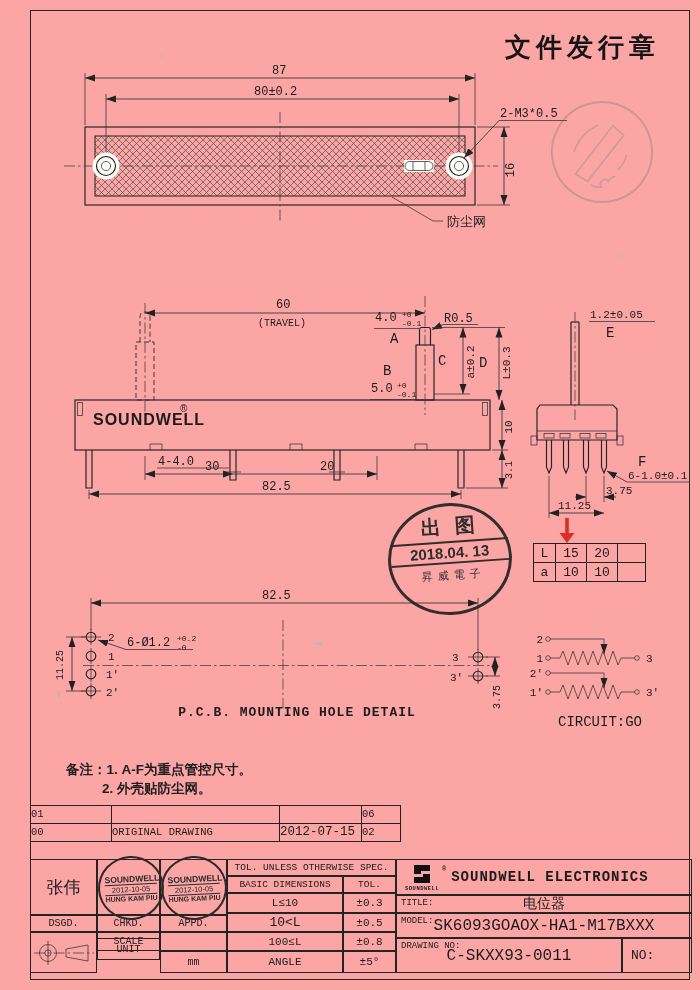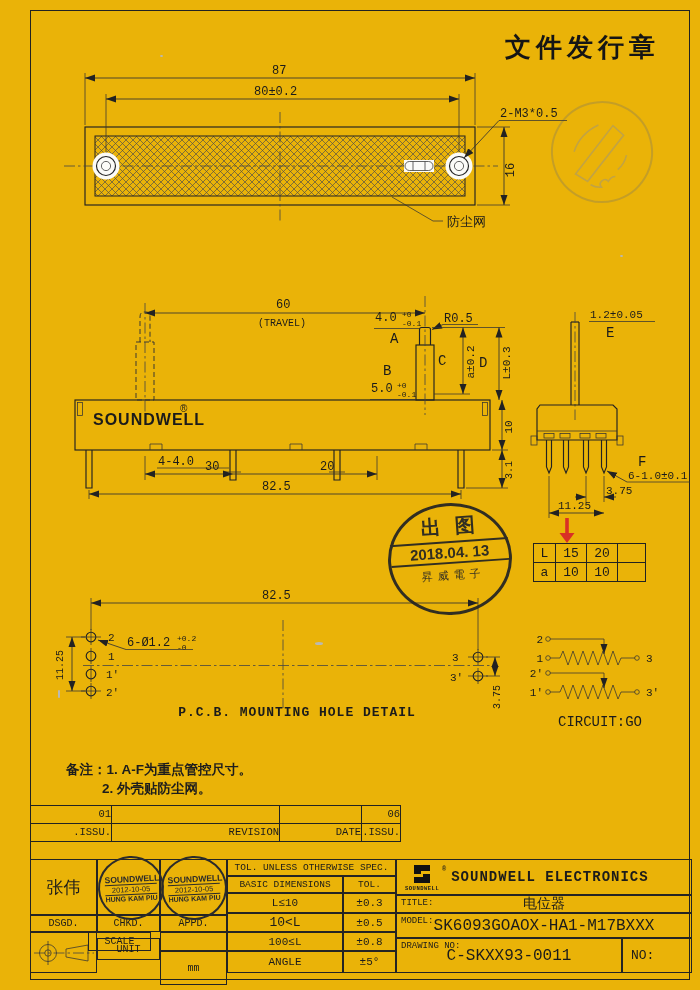--- a/index.html
+++ b/index.html
@@ -1,16 +1,16 @@
 <!DOCTYPE html>
 <html><head>
 <meta charset="utf-8">
 <style>
   html,body{margin:0;padding:0;background:#e8e8e4;}
-  .sheet{position:relative;width:700px;height:990px;background:#eab308;overflow:hidden;
+  .sheet{position:relative;width:700px;height:990px;background:#fca5a5;overflow:hidden;
          font-family:"Liberation Sans",sans-serif;color:#1b1b1b;}
   .abs{position:absolute;}
   .frame{left:30px;top:10px;width:660px;height:970px;border:1.6px solid #222;box-sizing:border-box;}
   .doc-stamp{left:505px;top:30px;font-size:26px;font-weight:bold;letter-spacing:5px;color:#151515;
              font-family:"Liberation Serif",serif;}
   svg text{font-family:"Liberation Mono",monospace;fill:#1b1b1b;}
   svg .cjk{font-family:"Liberation Sans",sans-serif;}
   .ln{stroke:#222;stroke-width:1.15;fill:none;}
   .thin{stroke:#333;stroke-width:.75;fill:none;}
   .dim{stroke:#333;stroke-width:.85;fill:none;}
@@ -35,21 +35,21 @@
   .vtable td{border:1.2px solid #222;font-family:"Liberation Mono",monospace;font-size:13px;
     text-align:center;padding:0;height:18px;}
   .vtable td:nth-child(1){width:21px}.vtable td:nth-child(2),.vtable td:nth-child(3){width:30px}
   .vtable td:nth-child(4){width:27px}
   
   .notes{left:66px;top:760px;font-size:13.5px;font-weight:600;color:#1d1d1d;line-height:19px;}
   .notes .ind{padding-left:36px;}
   
   .rev{left:30px;top:805px;border-collapse:collapse;table-layout:fixed;}
   .rev td{border:1.2px solid #222;font-family:"Liberation Mono",monospace;font-size:10.5px;
-    text-align:right;height:16.8px;padding:0;overflow:hidden;}
+    text-align:left;height:16.8px;padding:0;overflow:hidden;}
   .rev .date{font-size:12.5px;}
   
   .tblock{left:30px;top:859px;width:662px;height:114px;}
   .cell{position:absolute;border:1px solid #242424;box-sizing:border-box;display:flex;
     align-items:center;justify-content:center;font-size:10px;font-family:"Liberation Mono",monospace;
     background:transparent;}
   .stampc{position:absolute;width:62px;height:60px;border:2px solid #2b2b2b;border-radius:50%;
     display:flex;flex-direction:column;align-items:center;justify-content:center;color:#2b2b2b;
     font-family:"Liberation Sans",sans-serif;z-index:3;background:transparent;transform:rotate(-3deg);}
   .stampc .s1{font-size:8.5px;font-weight:bold;border-bottom:1px solid #2b2b2b;width:52px;text-align:center;}
@@ -385,24 +385,24 @@
 
   <table class="abs rev">
     <tbody>
         <tr>
       <td style="width:80px">01</td>
       <td style="width:167px"></td>
       <td style="width:81px"></td>
       <td style="width:38px">06</td>
     </tr>
     <tr>
-      <td>.ISSU.</td>
-      <td>REVISION</td>
-      <td>DATE</td>
-      <td>.ISSU.</td>
+      <td>00</td>
+      <td>ORIGINAL  DRAWING</td>
+      <td class="date">2012-07-15</td>
+      <td>02</td>
     </tr>
   </tbody>
     </table>
 
   <div class="abs tblock">
 
     <div class="cell" style="left:0;top:0;width:67px;height:56px;font-size:17px;font-family:'Liberation Sans',sans-serif">张伟</div>
     <div class="cell" style="left:67px;top:0;width:63px;height:56px"></div>
     <div class="cell" style="left:130px;top:0;width:67px;height:56px"></div>
     <div class="stampc" style="left:68px;top:-3px">
@@ -420,24 +420,24 @@
     <div class="cell" style="left:130px;top:56px;width:67px;height:17px">APPD.</div>
     <div class="cell" style="left:0;top:73px;width:67px;height:41px">
       <svg width="64" height="36">
         <line class="cl" x1="2" y1="18" x2="62" y2="18"></line>
         <circle class="thin" cx="16" cy="18" r="8.5"></circle>
         <circle class="thin" cx="16" cy="18" r="3.2"></circle>
         <line class="thin" x1="16" y1="6" x2="16" y2="30"></line>
         <polygon class="thin" points="34,14 56,10 56,26 34,22"></polygon>
       </svg>
     </div>
-    <div class="cell" style="left:58px;top:73px;width:63px;height:19px">SCALE</div>
+    <div class="cell" style="left:67px;top:73px;width:63px;height:19px">SCALE</div>
     <div class="cell" style="left:130px;top:73px;width:67px;height:19px"></div>
     <div class="cell" style="left:67px;top:79px;width:63px;height:22px">UNIT</div>
-    <div class="cell" style="left:130px;top:92px;width:67px;height:34px">mm</div>
+    <div class="cell" style="left:130px;top:92px;width:67px;height:22px">mm</div>
 
     <div class="cell" style="left:197px;top:0;width:169px;height:17px;font-size:9.5px">TOL. UNLESS  OTHERWISE  SPEC.</div>
     <div class="cell" style="left:197px;top:17px;width:116px;height:17px;font-size:9.5px">BASIC  DIMENSIONS</div>
     <div class="cell" style="left:313px;top:17px;width:53px;height:17px;font-size:9.5px">TOL.</div>
     <div class="cell" style="left:197px;top:34px;width:116px;height:20px;font-size:11px">L≤10</div>
     <div class="cell" style="left:313px;top:34px;width:53px;height:20px;font-size:11px">±0.3</div>
     <div class="cell" style="left:197px;top:54px;width:116px;height:19px;font-size:13px">10&lt;L</div>
     <div class="cell" style="left:313px;top:54px;width:53px;height:19px;font-size:11px">±0.5</div>
     <div class="cell" style="left:197px;top:73px;width:116px;height:19px;font-size:11px">100≤L</div>
     <div class="cell" style="left:313px;top:73px;width:53px;height:19px;font-size:11px">±0.8</div>

